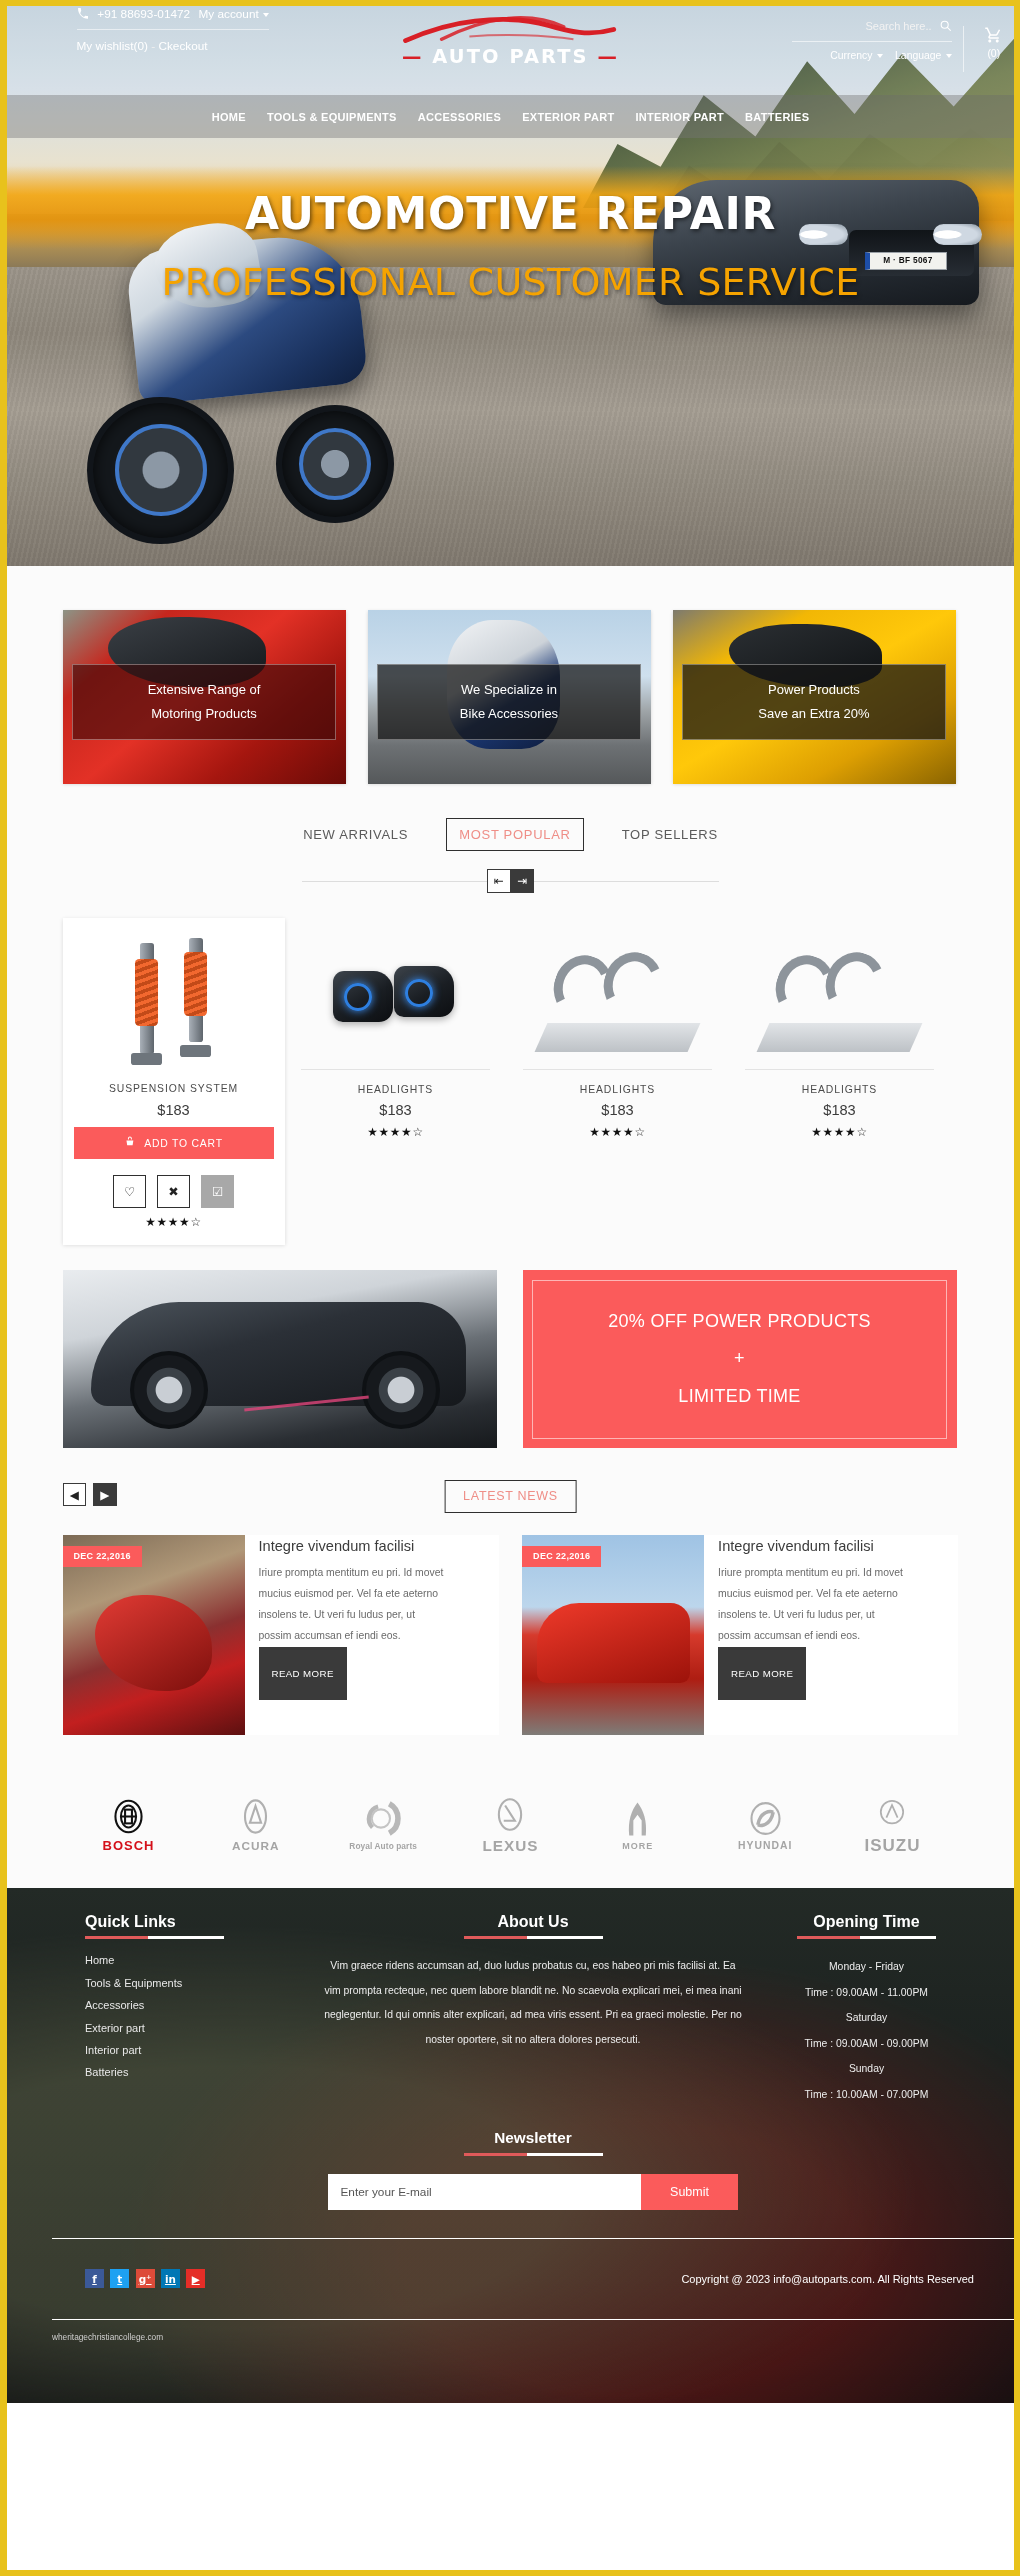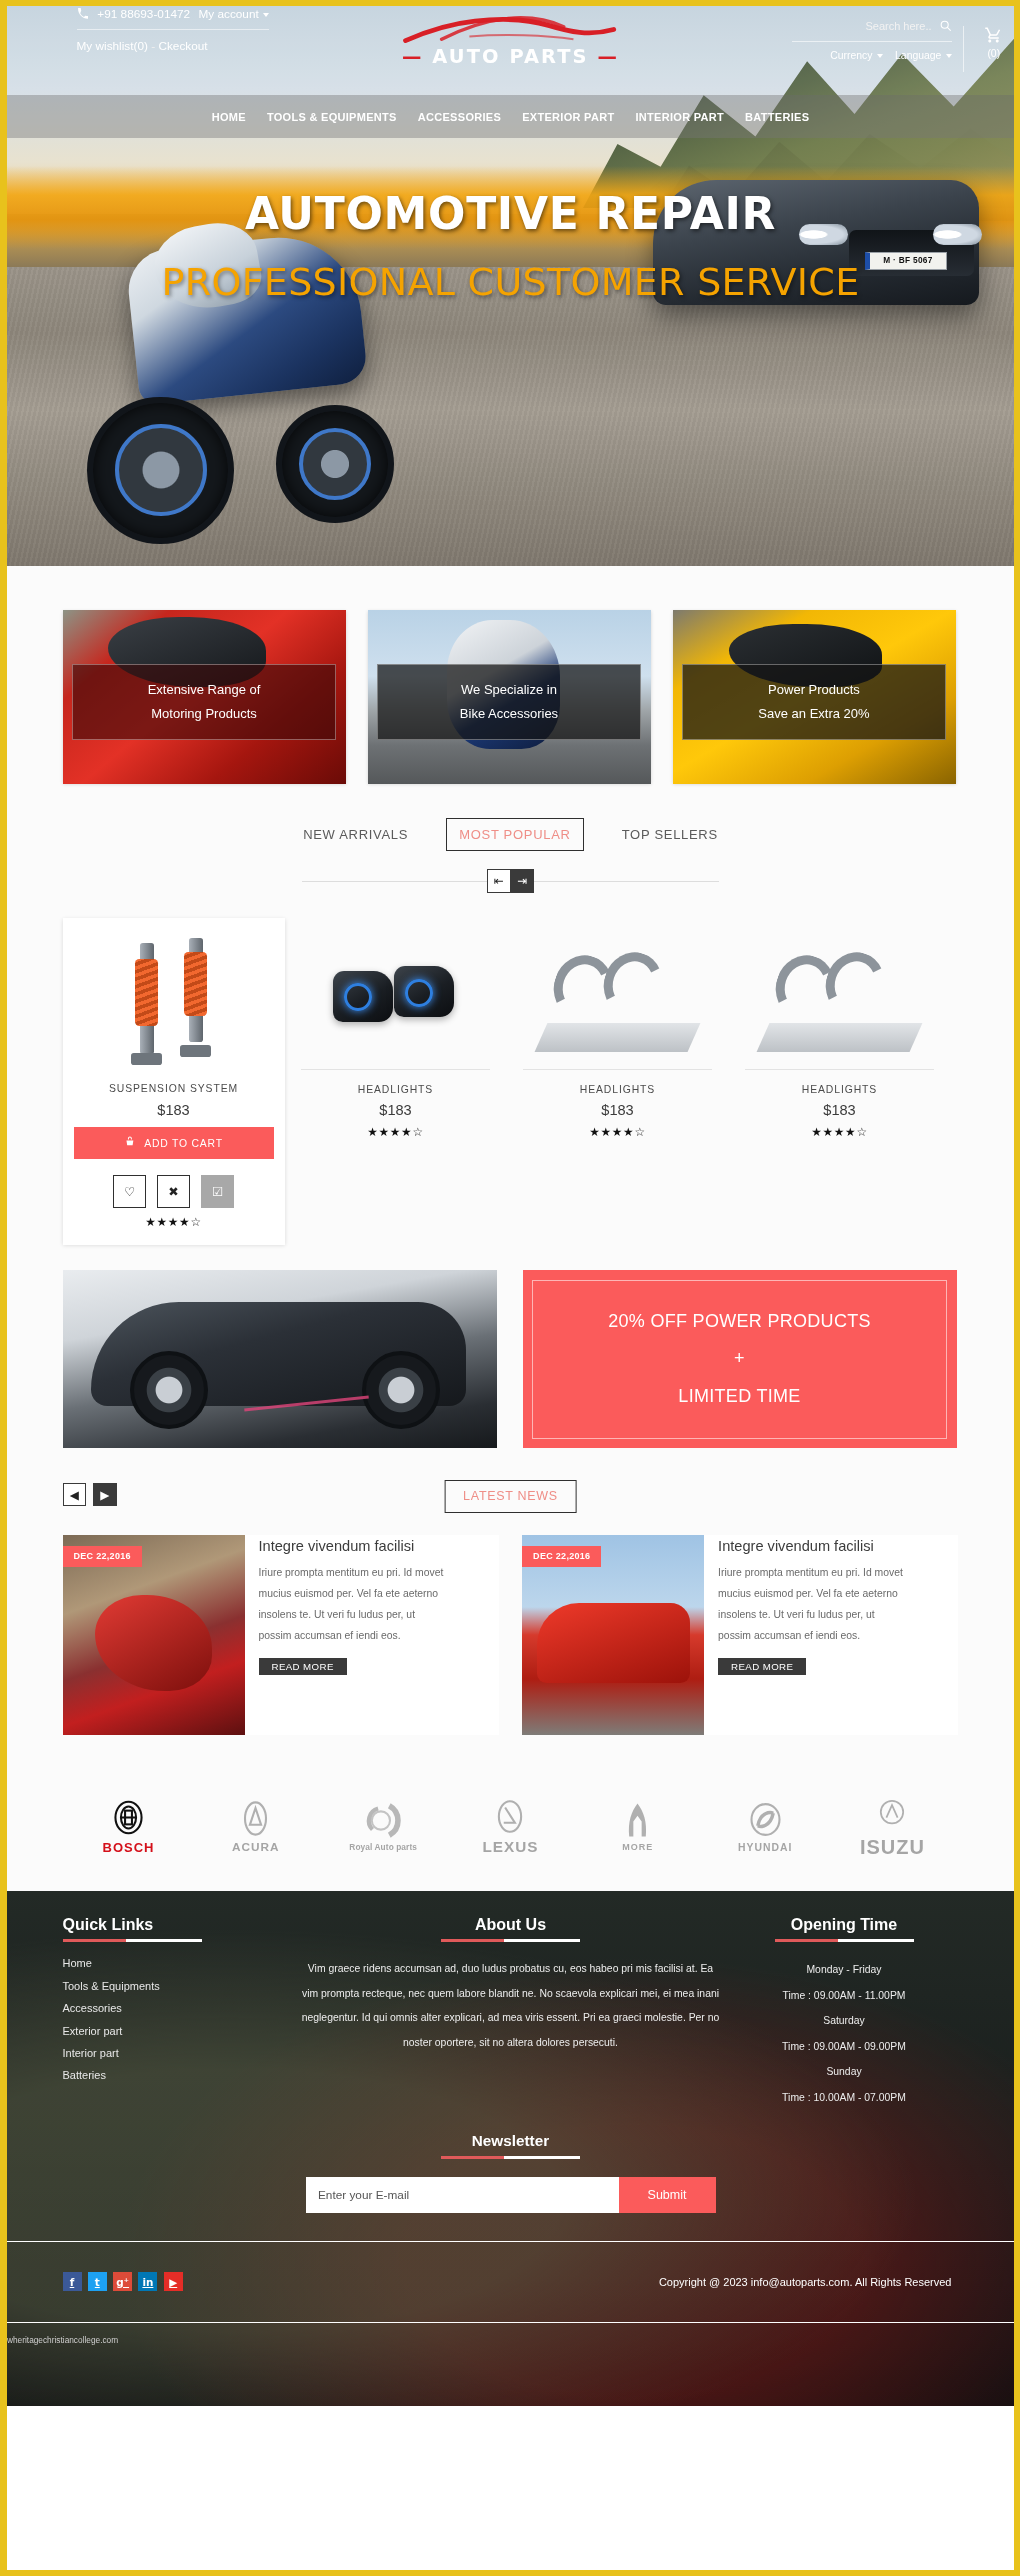--- a/index.html
+++ b/index.html
@@ -310,38 +310,39 @@
   .nt2{ background: linear-gradient(180deg,#9fc3e4 0%, #bcd6ec 36%, #d63a2c 50%, #ae1d12 72%, #7e7c78 100%); }
   .nt2:after{ content:""; position:absolute; left:8%; top:34%; width:84%; height:40%; background:linear-gradient(160deg,#ef3a2a,#9c120a); border-radius:42px 19.4px 9.7px 9.7px; }
   .news-date{
     position:absolute; left:0; top:11px; background:#fb5b5b; color:#fff;
     padding:5.6px 11px; font-size:9px; font-weight:bold; letter-spacing:0.3px; z-index:2;
   }
   .news-body{ padding:2.8px 7px 0 0; }
   .news-title{ font-size:14.6px; color:#3c3c3c; font-weight:normal; }
   .news-text{ font-size:10.4px; color:#6a6a6a; line-height:2.0; margin-top:9.7px; width:188px; }
   .read-more{
-    display:inline-block; margin-top:11px; background:#3a3a3a; color:#fff;
-    padding:3px 13px; font-size:9.7px; letter-spacing:0.4px; cursor:pointer; border:0;
+    display:inline-block; background:#3a3a3a; color:#fff;
+    padding:21px 13px; font-size:9.7px; letter-spacing:0.4px; cursor:pointer; border:0;
     font-family:"Liberation Sans", sans-serif;
   }
 
   
   .brands-head{ text-align:center; padding:9.7px 0 7px; }
   .brands-badge{ display:inline-block; border:1.4px solid #2f2f2f; color:#ef8e87; padding:8.3px 18px; font-size:12.5px; letter-spacing:0.7px; }
   .brands{ width:896px; margin:0 auto; display:flex; justify-content:space-between; align-items:center; padding:28px 14px 32px; }
   .brand{ text-align:center; width:104px; color:#a5a5a5; }
   .brand .mark{ height:38px; display:flex; align-items:center; justify-content:center; }
   .brand .name{ font-size:11.8px; font-weight:bold; letter-spacing:1px; margin-top:2.8px; }
   .brand.bosch .name{ color:#d4101a; font-size:13px; }
 
   
   .footer{
     position:relative; background:#4c1d95; color:#fff; overflow:hidden;
     padding-top:25px;
+    padding-left:45px;
   }
   .footer-bg{
     position:absolute; inset:0;
     background:
       radial-gradient(ellipse at 22% 60%, rgba(90,95,70,.55) 0 30%, rgba(0,0,0,0) 62%),
       radial-gradient(ellipse at 62% 72%, rgba(150,30,25,.42) 0 26%, rgba(0,0,0,0) 58%),
       linear-gradient(180deg,#232a26 0%, #1b201e 40%, #121517 72%, #0c0e10 100%);
   }
   .footer-cols{ position:relative; width:896px; margin:0 auto; display:flex; padding-bottom:12.5px; }
   .fcol{ position:relative; }
@@ -720,21 +721,21 @@
         </div>
         <div class="name" style="font-size:10.4px">HYUNDAI</div>
       </div>
       <div class="brand">
         <div class="mark">
           <svg width="28" height="31" viewBox="0 0 40 44">
               <circle cx="20" cy="20" r="16" fill="none" stroke="#b0b0b0" stroke-width="2.5"></circle>
               <path d="M12 28 L20 10 L28 28" fill="none" stroke="#b0b0b0" stroke-width="2.5"></path>
             </svg>
         </div>
-        <div class="name" style="font-size:20px">ISUZU</div>
+        <div class="name" style="font-size:17px">ISUZU</div>
       </div>
     </div>
   </div>
 
   <div class="footer">
     <div class="footer-bg"></div>
 
     <div class="footer-cols">
       <div class="fcol quick">
         <div class="fhead">Quick Links</div>

